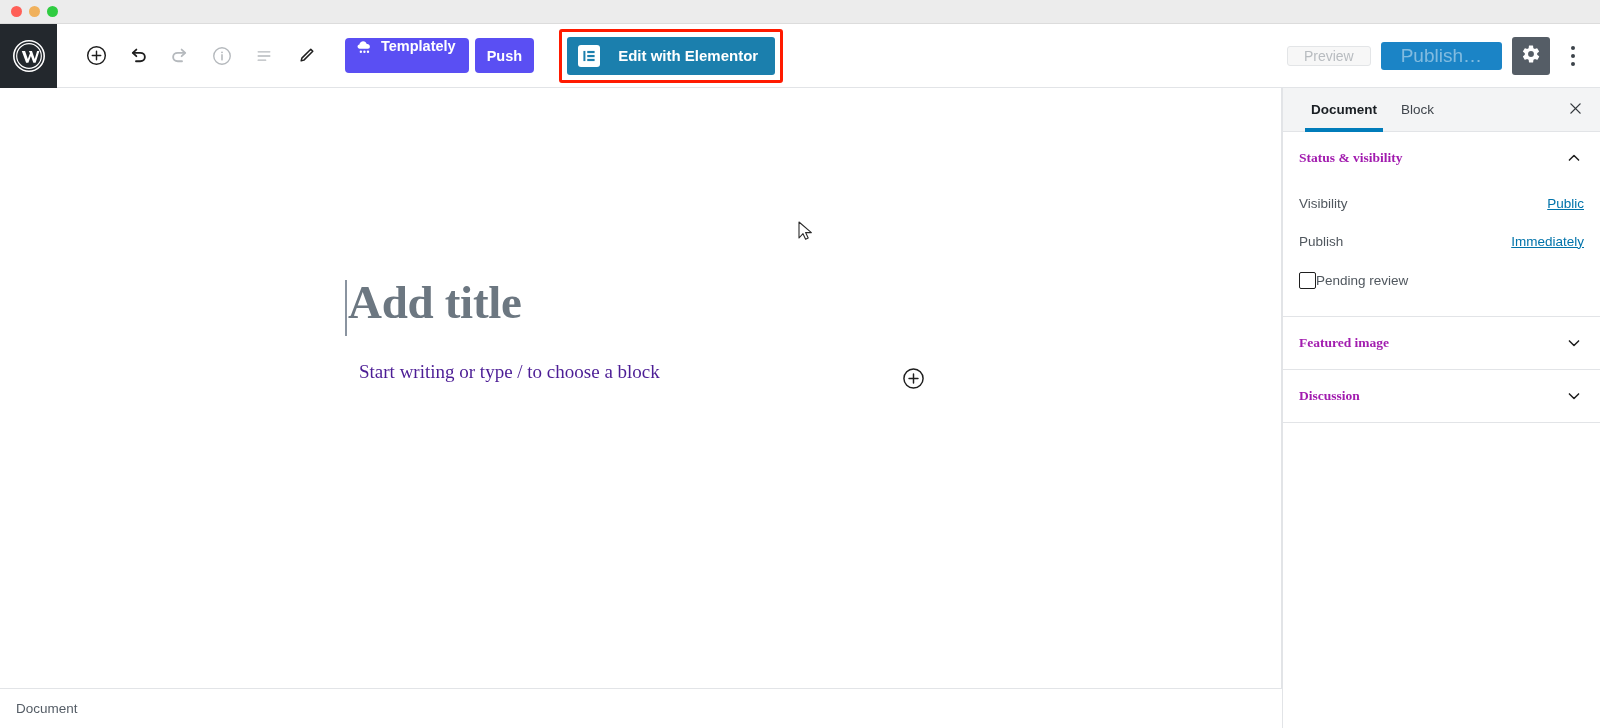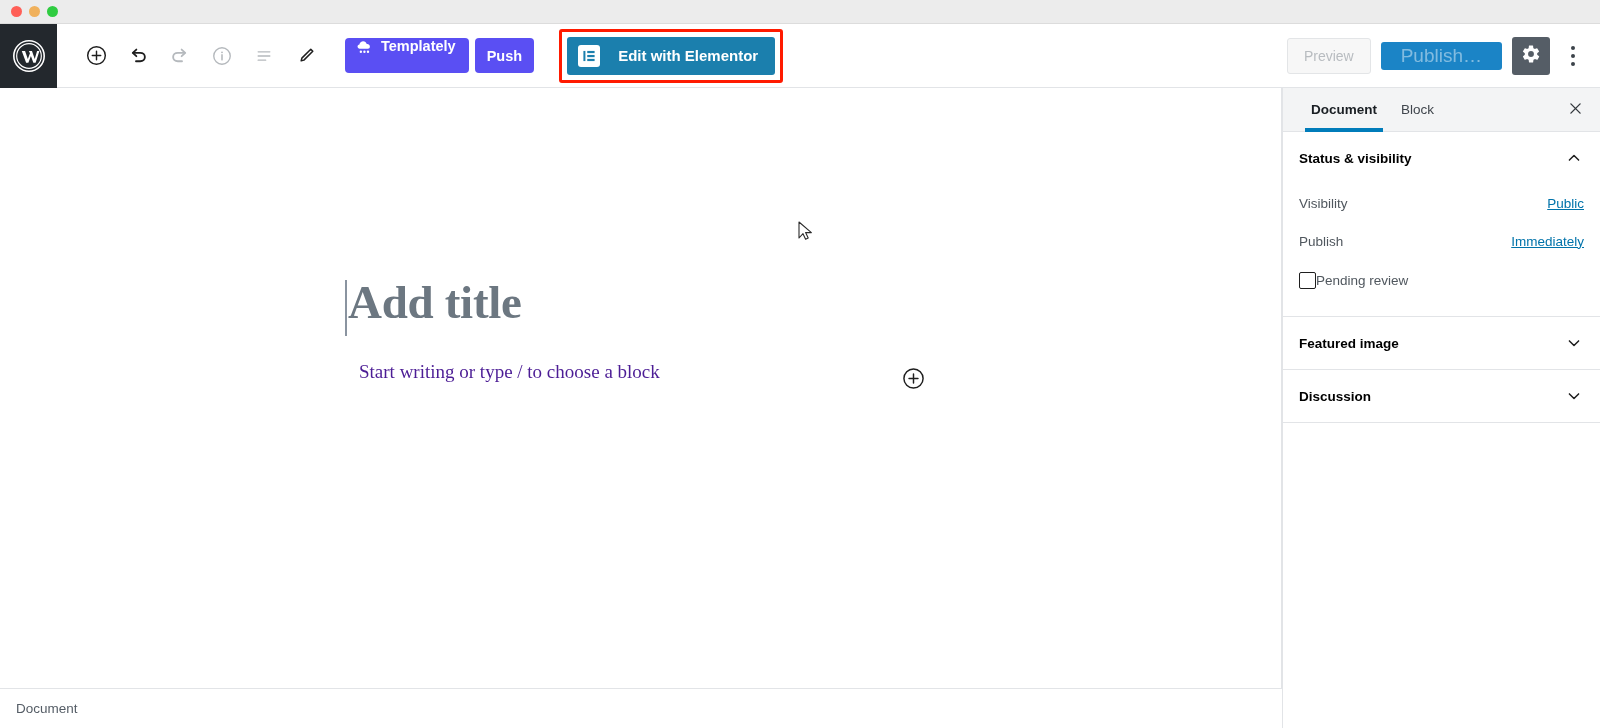--- a/index.html
+++ b/index.html
@@ -71,21 +71,21 @@
   }
   .el-icon {
     width:22px; height:22px; background:#fff; border-radius:3px;
     display:flex; align-items:center; justify-content:center; flex:0 0 22px;
   }
 
   .hdr-right {
     margin-left:auto; display:flex; align-items:center; gap:10px; padding-right:14px;
   }
   .btn-preview {
-    height:36px; padding:0 16px; background:#f7f7f7; color:#b8bcc0;
+    height:20px; padding:0 16px; background:#f7f7f7; color:#b8bcc0;
     border:1px solid #e3e5e7; border-radius:3px; font-size:14px; cursor:pointer;
     display:flex; align-items:center;
   }
   .btn-publish {
     height:28px; padding:0 20px; background:#1b84c6; color:rgba(255,255,255,.45);
     border:none; border-radius:3px; font-size:19px; cursor:pointer;
     display:flex; align-items:center;
   }
   .btn-gear {
     width:38px; height:38px; background:#555d66; border:none; border-radius:3px;
@@ -149,21 +149,21 @@
   .sb-close {
     position:absolute; right:12px; top:9px; width:26px; height:26px;
     display:flex; align-items:center; justify-content:center;
     cursor:pointer; color:#32373c;
   }
   .panel { border-bottom:1px solid #e2e4e7; }
   .panel-head {
     height:52px; display:flex; align-items:center; justify-content:space-between;
     padding:0 16px 0 16px; cursor:pointer;
   }
-  .panel-title { font-size:13.5px; font-weight:700; color:#000000; }
+  .panel-title { font-size:13.5px; font-weight:700; color:#a21caf;font-family:Liberation Serif, serif; }
   .chev { width:20px; height:20px; color:#1e1e1e; }
   .panel-body { padding:0 16px 16px 16px; }
   .row {
     display:flex; align-items:center; justify-content:space-between;
     height:38px; font-size:13.5px;
   }
   .row-label { color:#50575e; }
   .row-value { color:#0073aa; text-decoration:underline; cursor:pointer; }
   .cb-row { display:flex; align-items:center; gap:0; height:40px; }
   .cb {

